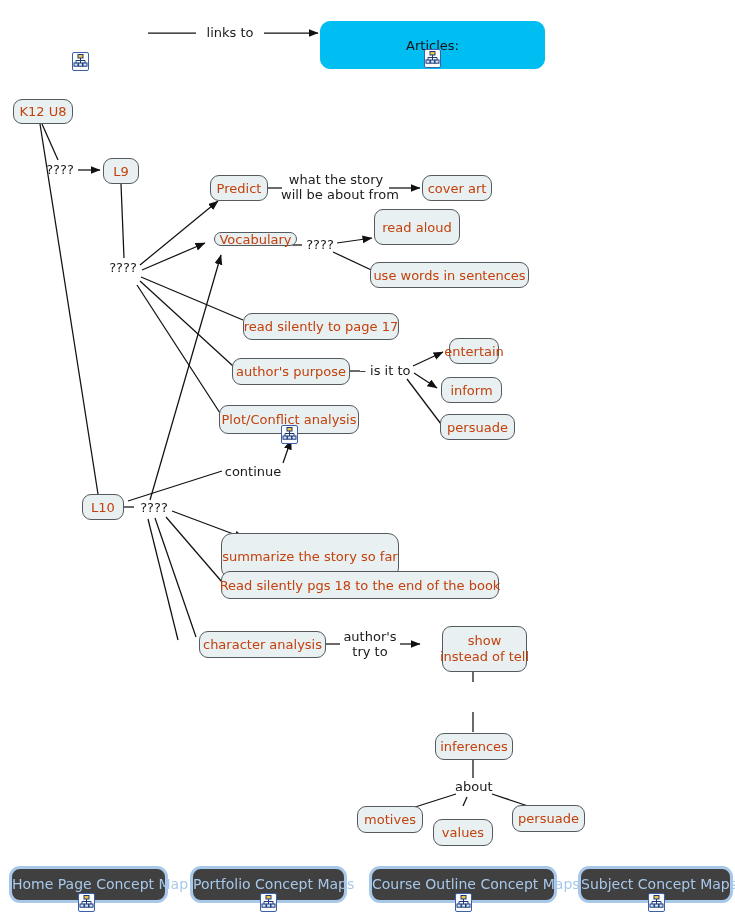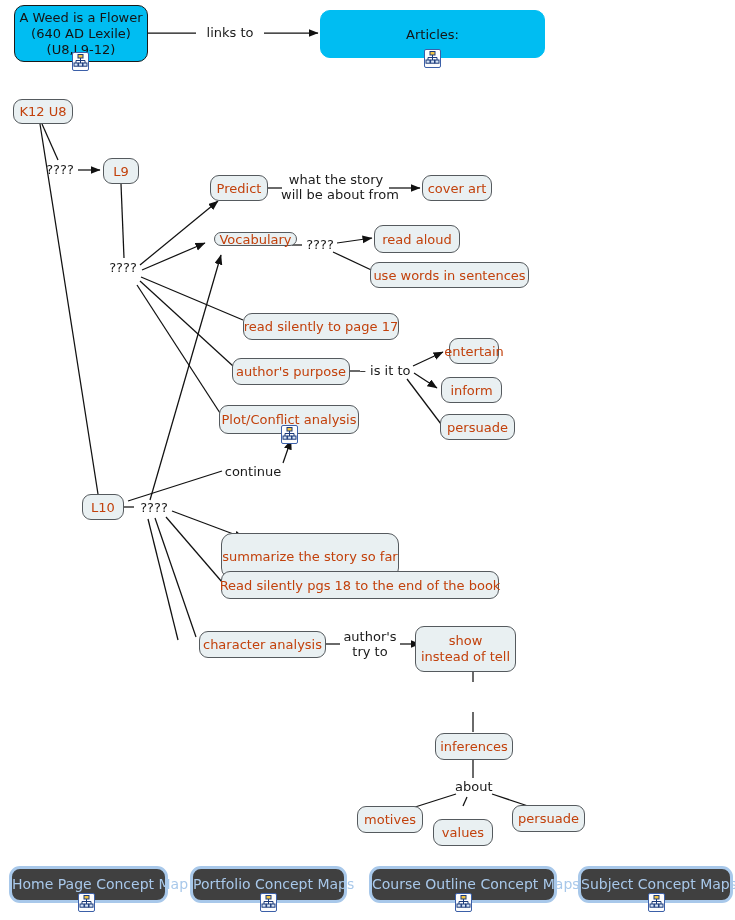--- a/index.html
+++ b/index.html
@@ -44,20 +44,21 @@
     white-space: nowrap;
   }
   .node.cyan {
     background: #00bdf2;
     border: 1px solid #1a1a1a;
     border-radius: 10px;
     color: #141414;
   }
   .node.cyan.noborder {
     border: 1px solid #00bdf2;
+    margin-top: 11px;
   }
   .node .l1 { display: block; }
   .node .bold { font-weight: bold; }
   .edge-label {
     position: absolute;
     font-size: 13px;
     line-height: 15px;
     color: #1a1a1a;
     text-align: center;
     white-space: nowrap;
@@ -153,25 +154,20 @@
       <line x1="473" y1="712" x2="473" y2="732"></line>
 
       <line x1="473" y1="760" x2="473" y2="778"></line>
 
       <line x1="456" y1="794" x2="412" y2="808"></line>
       <line x1="467" y1="797" x2="463" y2="806"></line>
       <line x1="492" y1="794" x2="528" y2="806"></line>
     </g>
   </svg>
 
-  <div class="node cyan" style="left:14px; top:5px; width:134px; height:57px; flex-direction:column; line-height:16px;">
-    <span class="l1">A Weed is a Flower</span>
-    <span class="l1">(640 AD Lexile)</span>
-    <span class="l1">(U8,L9-12)</span>
-  </div>
   <div class="cmicon" style="left:72px; top:52px;">
     <svg width="15" height="17" viewBox="0 0 15 17">
       <g stroke="#1b3a7a" stroke-width="1" fill="none">
         <rect x="5" y="1.5" width="5" height="3.5" fill="#f4c542"></rect>
         <path d="M7.5,5 L7.5,7.5 M3,7.5 L12,7.5 M3,7.5 L3,10 M12,7.5 L12,10 M7.5,7.5 L7.5,10"></path>
         <rect x="1" y="10" width="4" height="3.2" fill="#d9e6f7"></rect>
         <rect x="5.6" y="10" width="4" height="3.2" fill="#d9e6f7"></rect>
         <rect x="10" y="10" width="4" height="3.2" fill="#d9e6f7"></rect>
       </g>
     </svg>
@@ -220,21 +216,21 @@
     <span style="display:block;">will be about from</span>
   </div>
   <div class="node" style="left:422px; top:175px; width:70px; height:26px;">
     <span>cover art</span>
   </div>
 
   <div class="node" style="left:214px; top:232px; width:83px; height:14px;justify-content:center;">
     <span>Vocabulary</span>
   </div>
   <div class="edge-label" style="left:302px; top:237px; width:36px;">????</div>
-  <div class="node" style="left:374px; top:225px; width:86px; height:28px;">
+  <div class="node" style="left:374px; top:209px; width:86px; height:36px;">
     <span>read aloud</span>
   </div>
   <div class="node" style="left:370px; top:262px; width:159px; height:26px;">
     <span>use words in sentences</span>
   </div>
 
   <div class="node" style="left:243px; top:313px; width:156px; height:27px;">
     <span>read silently to page 17</span>
   </div>
 
@@ -275,21 +271,21 @@
     <span>Read silently pgs 18 to the end of the book</span>
   </div>
 
   <div class="node" style="left:199px; top:631px; width:127px; height:27px;">
     <span>character analysis</span>
   </div>
   <div class="edge-label" style="left:341px; top:629px; width:58px;">
     <span style="display:block;">author's</span>
     <span style="display:block;">try to</span>
   </div>
-  <div class="node" style="left:415px; top:626px; width:101px; height:46px; flex-direction:column; line-height:16px;">
+  <div class="node" style="left:442px; top:626px; width:85px; height:46px; flex-direction:column; line-height:16px;">
     <span class="l1">show</span>
     <span class="l1">instead of tell</span>
   </div>
 
 
   <div class="node" style="left:435px; top:733px; width:78px; height:27px;">
     <span>inferences</span>
   </div>
 
   <div class="edge-label" style="left:455px; top:779px; width:36px;">about</div>

